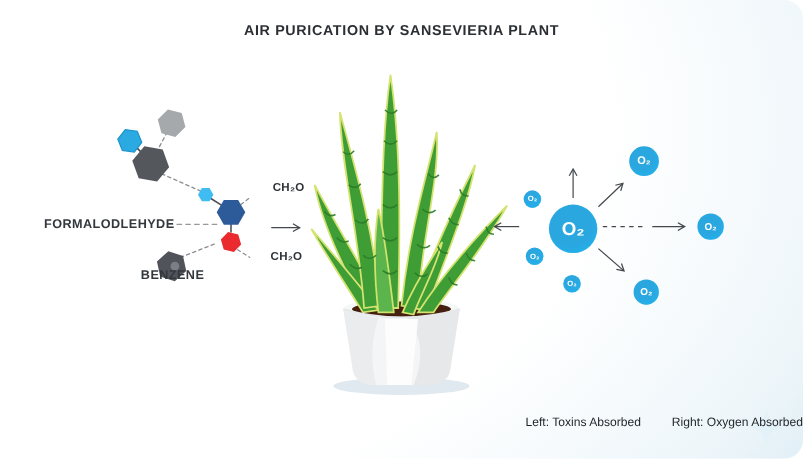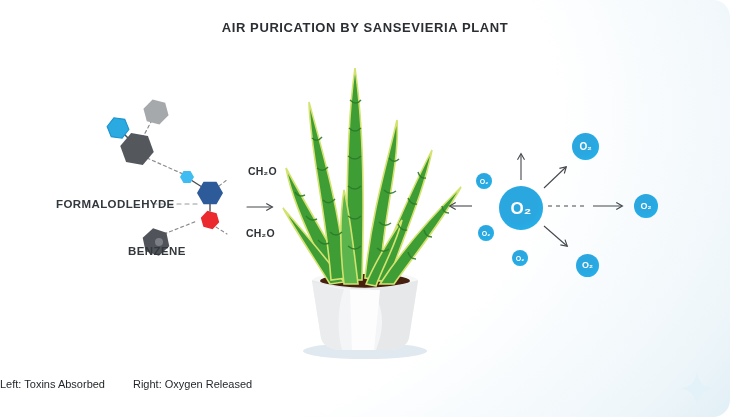--- a/index.html
+++ b/index.html
@@ -16,41 +16,41 @@
   #title{
     top:20px;left:0;width:730px;text-align:center;
     font-size:13px;font-weight:600;letter-spacing:.6px;color:#2b2f33;
   }
   .mol-label{
     font-size:11.5px;font-weight:600;letter-spacing:.4px;color:#33383d;
   }
   .chem-label{
     font-size:10.5px;font-weight:600;color:#2f3337;letter-spacing:.2px;margin-left:19px;
   }
-  #formaldehyde-label{top:198px;left:56px;}
+  #formaldehyde-label{top:198px;left:40px;}
   #benzene-label{top:245px;left:128px;}
   #ch2o-top{top:165px;left:229px;}
   #ch2o-bottom{top:227px;left:227px;}
   .bubble{
     position:absolute;border-radius:50%;
     background:#2ba7e0;color:#ffffff;
     display:flex;align-items:center;justify-content:center;
     font-weight:600;line-height:1;
     box-shadow:inset -2px -3px 4px rgba(20,199,255,0.25);
   }
   #bubble-0{left:499px;top:186px;width:44px;height:44px;font-size:17px;}
   #bubble-1{left:476px;top:173px;width:16px;height:16px;font-size:7px;}
   #bubble-2{left:478px;top:225px;width:16px;height:16px;font-size:7px;}
   #bubble-3{left:512px;top:250px;width:16px;height:16px;font-size:7px;}
   #bubble-4{left:572px;top:133px;width:27px;height:27px;font-size:10px;}
   #bubble-5{left:634px;top:194px;width:24px;height:24px;font-size:9px;}
   #bubble-6{left:576px;top:254px;width:23px;height:23px;font-size:9px;}
   #caption{
     top:378px;left:0;width:730px;
-    display:flex;justify-content:flex-start;gap:28px;
+    display:flex;justify-content:flex-end;gap:28px;
     font-size:11px;color:#1f2327;font-weight:500;
   }
   svg{position:absolute;top:0;left:0;}
 </style>
 </head>
 <body>
 
 <div id="canvas">
 
   <svg width="730" height="417" viewBox="0 0 730 417">
@@ -173,15 +173,15 @@
   <div id="bubble-0" class="bubble">O₂</div>
   <div id="bubble-1" class="bubble">O₂</div>
   <div id="bubble-2" class="bubble">O₂</div>
   <div id="bubble-3" class="bubble">O₂</div>
   <div id="bubble-4" class="bubble">O₂</div>
   <div id="bubble-5" class="bubble">O₂</div>
   <div id="bubble-6" class="bubble">O₂</div>
 
   <div id="caption" class="abs">
     <span>Left: Toxins Absorbed</span>
-    <span>Right: Oxygen Released</span>
+    <span>Right: Oxygen Absorbed</span>
   </div>
 </div>
 
 </body></html>

